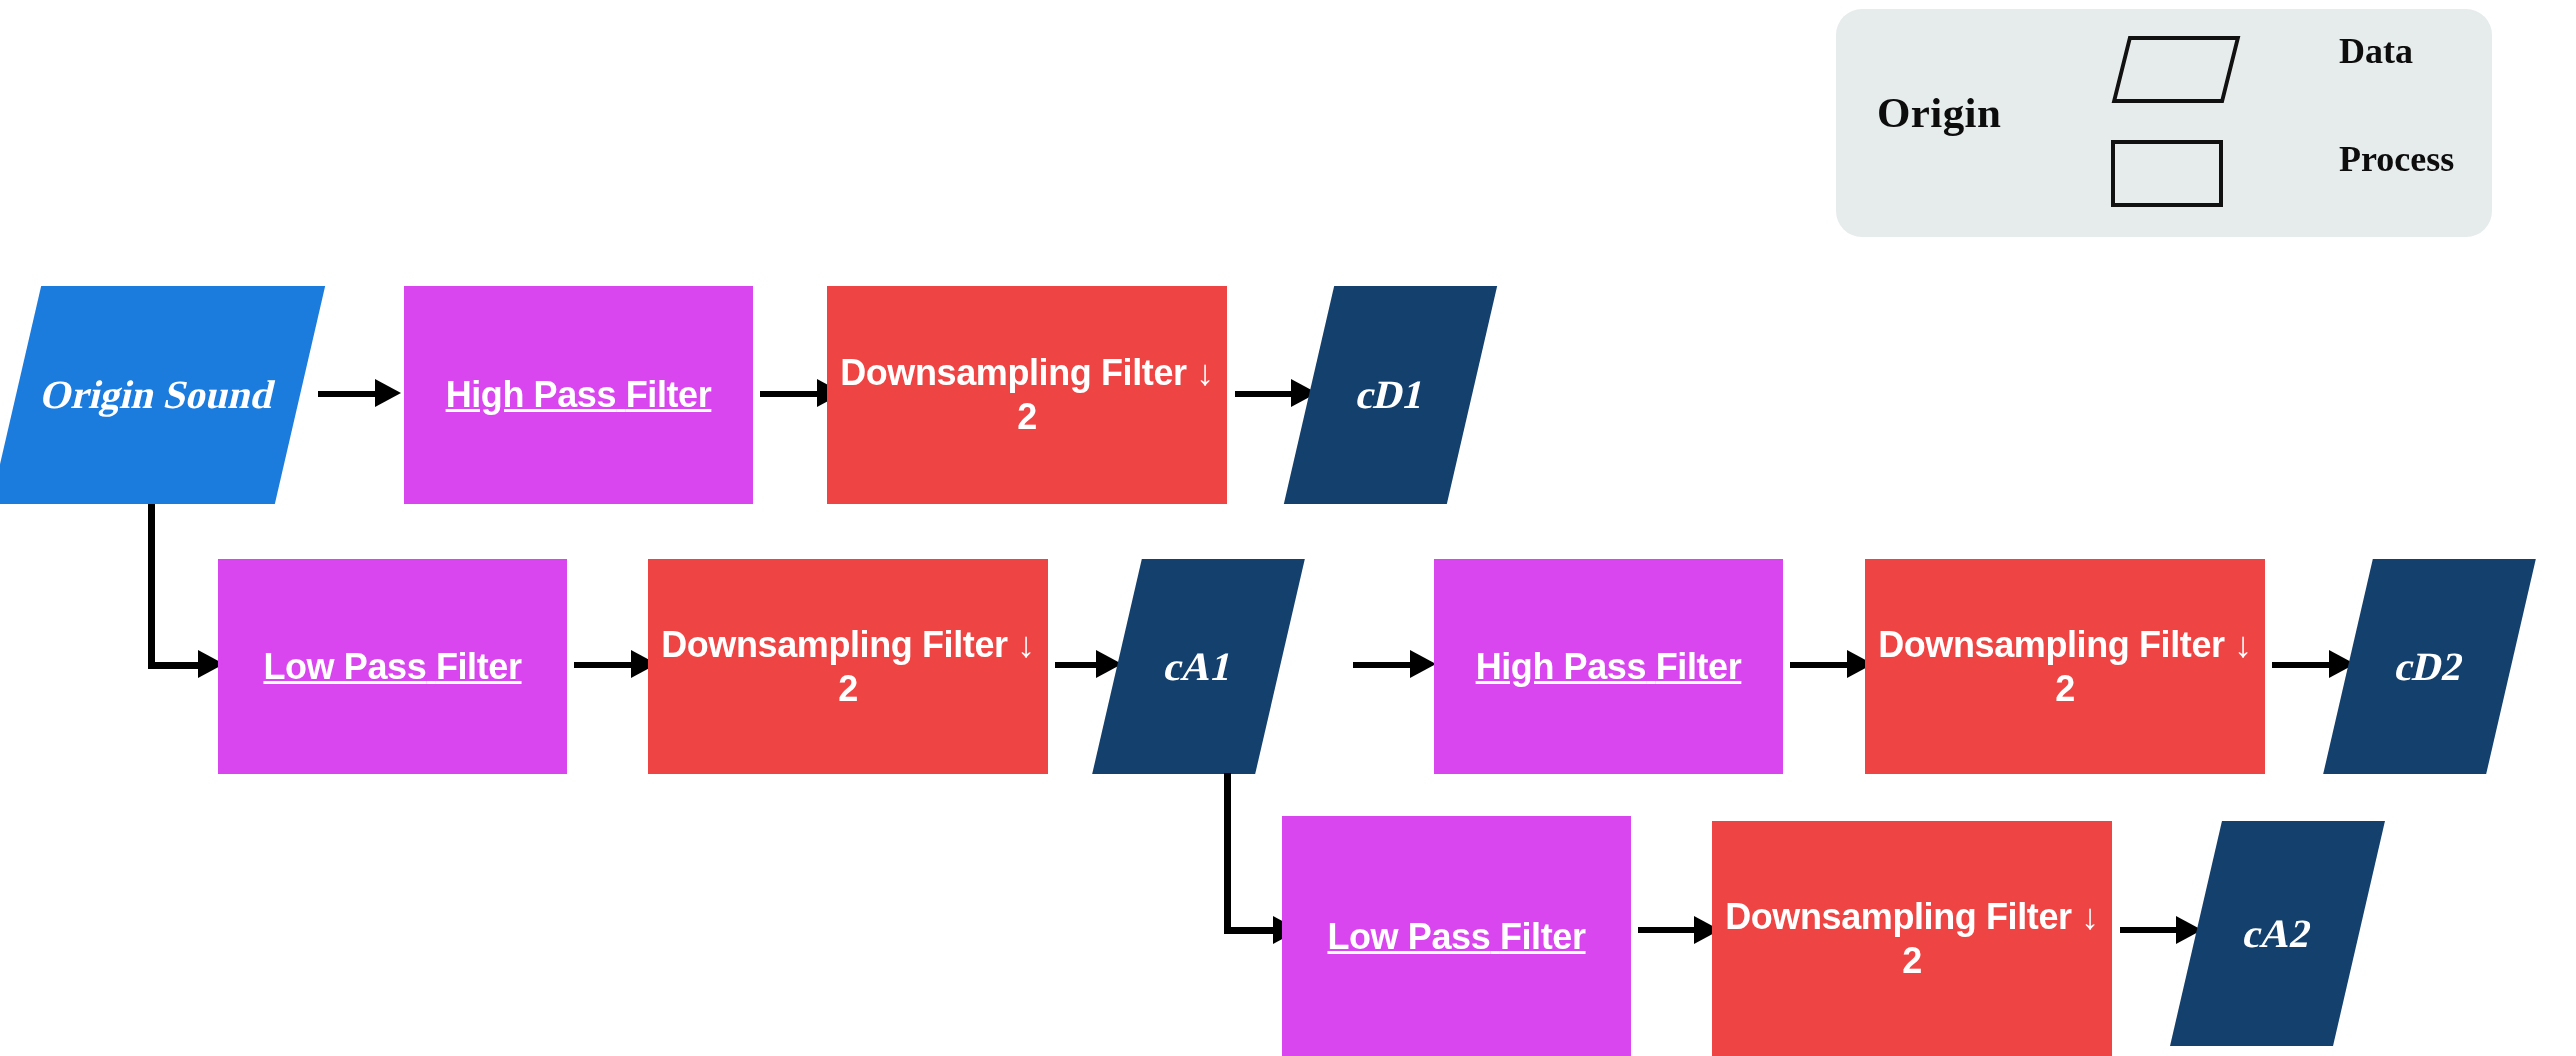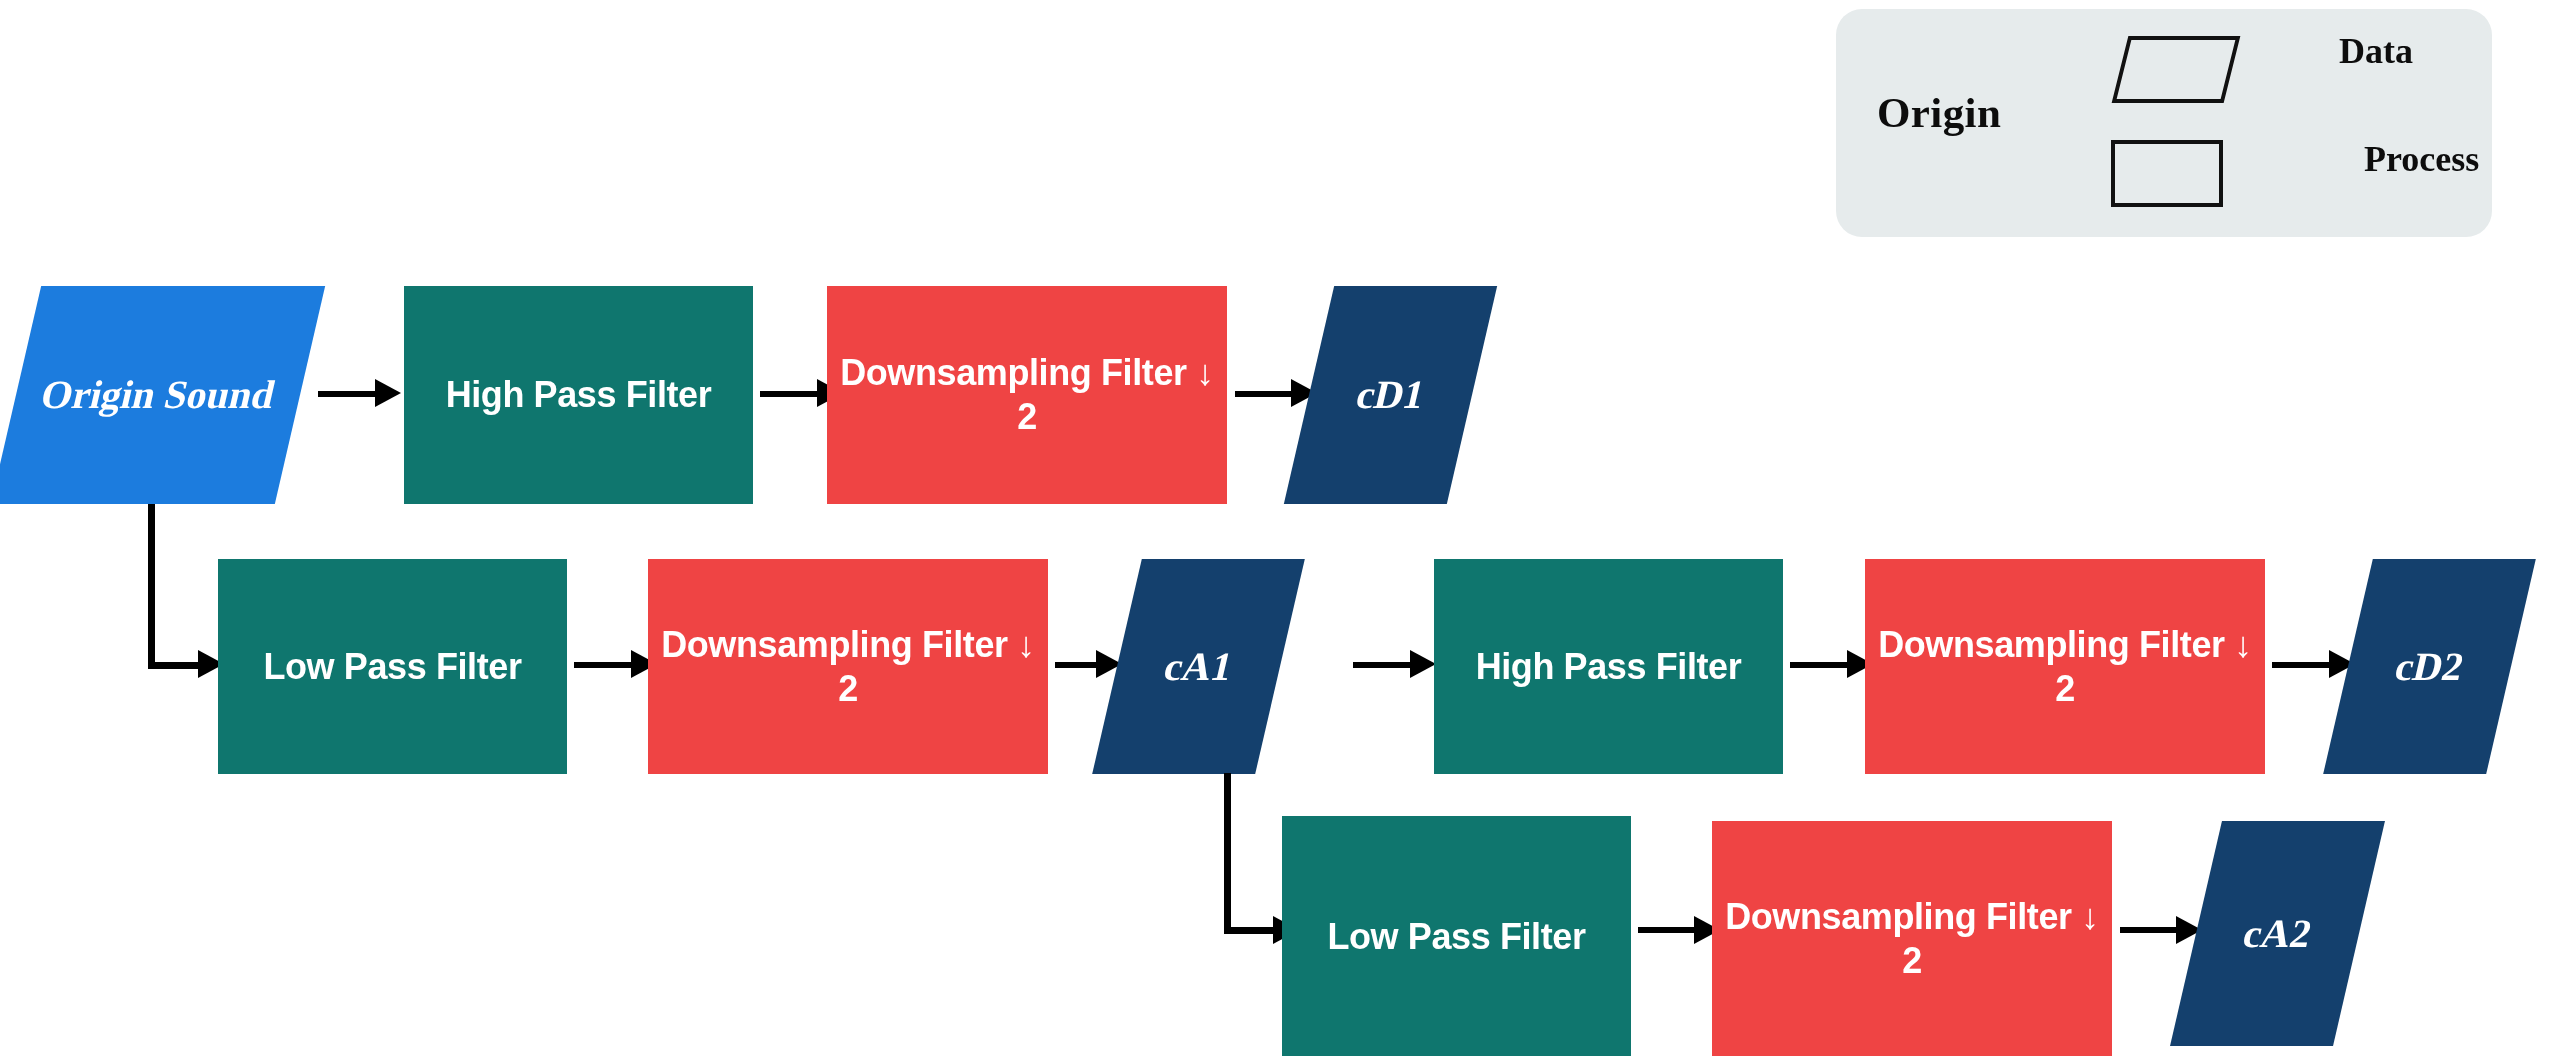--- a/index.html
+++ b/index.html
@@ -41,21 +41,21 @@
   }
   .legend-row-label {
     position: absolute;
     font-family: "Liberation Serif", serif;
     font-weight: bold;
     font-size: 36px;
     color: #0d0d0d;
     white-space: nowrap;
   }
   .legend-data-label  { left: 503px; top: 21.5px; }
-  .legend-proc-label  { left: 528px; top: 129px; }
+  .legend-proc-label  { left: 503px; top: 129px; }
 
   .legend-shape-data {
     position: absolute;
     left: 284px;
     top: 27.5px;
     width: 112px;
     height: 67px;
     border: 4.3px solid #111111;
     background: transparent;
     transform: skewX(-14deg);
@@ -82,21 +82,21 @@
     text-align: center;
   }
   .process {
     color: #ffffff;
     font-family: "Liberation Sans", sans-serif;
     font-weight: bold;
     font-size: 36px;
     line-height: 1.22;
     letter-spacing: -0.4px;
   }
-  .process.orange { background: #0f766e; }
+  .process.orange { background: #d946ef; text-decoration: underline; }
   .process.cyan   { background: #ef4444; }
 
   .data-shape {
     color: #ffffff;
     font-family: "Liberation Serif", serif;
     font-weight: bold;
     line-height: 1.18;
     transform: skewX(-13deg);
   }
   .data-shape.blue { background: #1c7cde; font-size: 40px; }

